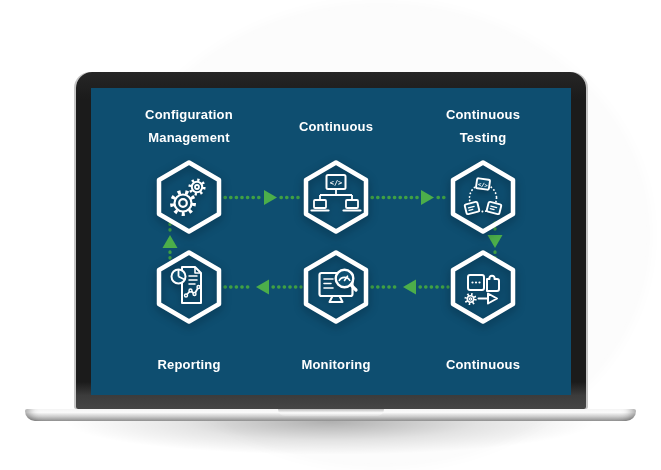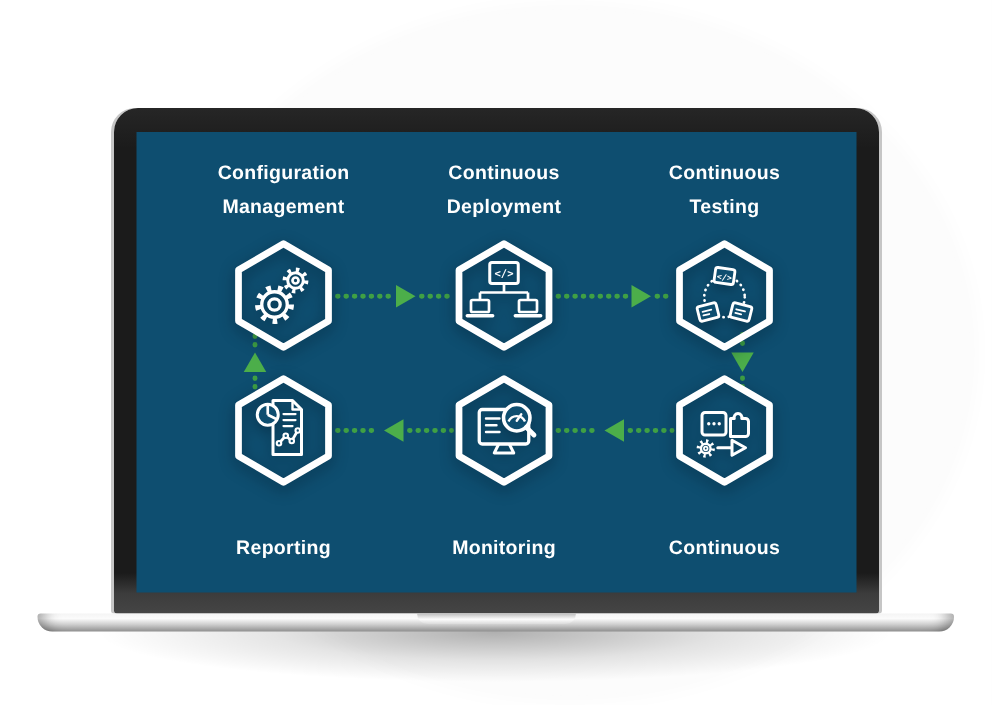--- a/index.html
+++ b/index.html
@@ -89,21 +89,20 @@
           <polygon points="71.5,160 86.5,160 79,147"></polygon>
         </g>
       </svg>
 
       <div class="node-label label-top lcol-1">
         <span>Configuration</span>
         <span>Management</span>
       </div>
       <div class="node-label label-top lcol-2">
         <span>Continuous</span>
-        <span>Deployment</span>
       </div>
       <div class="node-label label-top lcol-3">
         <span>Continuous</span>
         <span>Testing</span>
       </div>
 
       <svg class="hex-node hex-top col-1" viewBox="0 0 72 80">
         <polygon points="36,4.5 66,22 66,56 36,73.5 6,56 6,22" fill="none" stroke="#fff" stroke-width="4.5" stroke-linejoin="round"></polygon>
         <g stroke="#fff" fill="none">
           <circle cx="30" cy="45" r="11" stroke-width="4" stroke-dasharray="3.1 4.58"></circle>

